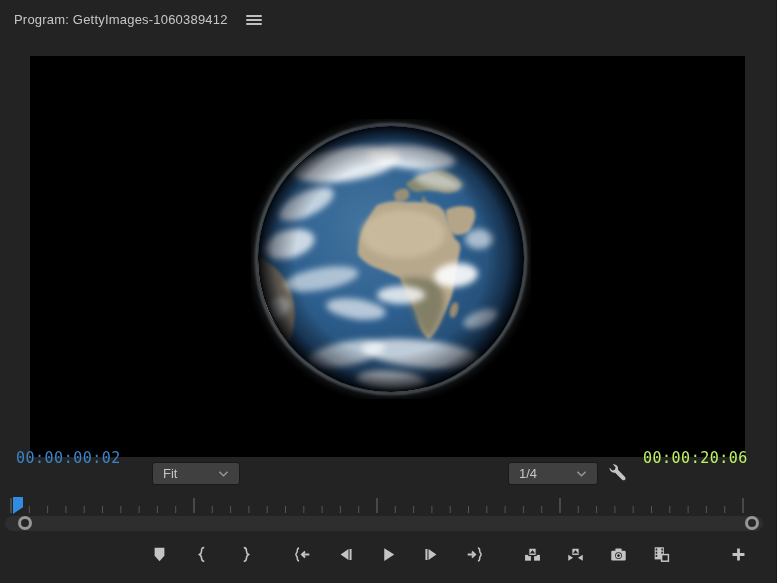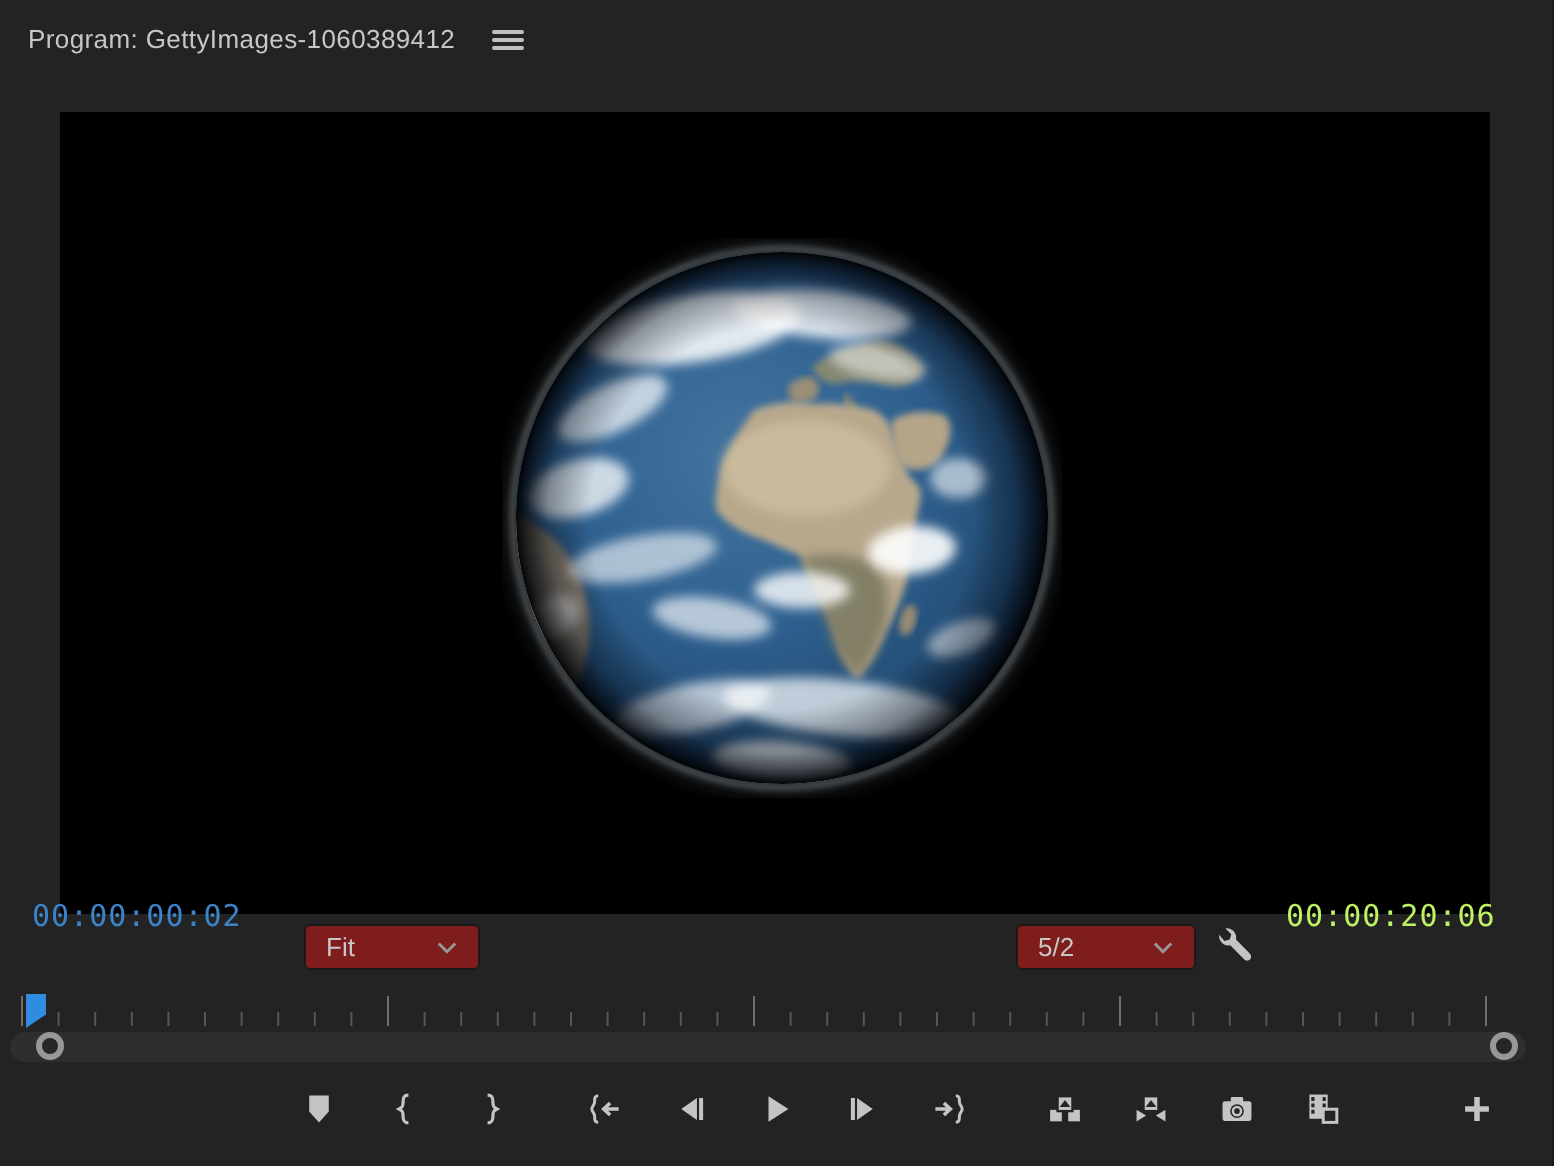--- a/index.html
+++ b/index.html
@@ -16,21 +16,21 @@
   .hdr-menu{position:absolute;left:246px;top:13px;width:16px;height:14px;background:none;border:none;cursor:pointer;padding:0;}
   .hdr-menu span{display:block;height:2px;background:#c0c0c0;margin:2px 0;border-radius:1px;}
   
   .viewer{position:absolute;left:30px;top:56px;width:715px;height:401px;background:#000;}
   .earth{position:absolute;left:221px;top:63px;width:280px;height:280px;}
   
   .tc{position:absolute;top:449px;font-family:"DejaVu Sans Mono",monospace;font-size:15px;letter-spacing:.5px;}
   .tc-left{left:16px;color:#3b84c9;background:none;border:none;padding:0;cursor:text;font-family:"DejaVu Sans Mono",monospace;font-size:15px;letter-spacing:.5px;}
   .tc-right{left:643px;color:#bef264;}
   .dd{
-    position:absolute;top:462px;height:23px;background:#7f1d1d;border:1px solid #191919;border-radius:3px;
+    position:absolute;top:462px;height:23px;background:#404040;border:1px solid #191919;border-radius:3px;
     display:flex;align-items:center;box-sizing:border-box;cursor:pointer;padding:0 10px;
   }
   .dd-fit{left:152px;width:88px;}
   .dd-res{left:508px;width:90px;}
   .dd .lbl{font-size:13px;color:#c7c7c7;flex:1;text-align:left;}
   .dd svg{flex:none;}
   .wrench-btn{position:absolute;left:605px;top:461px;width:26px;height:26px;background:none;border:none;padding:0;cursor:pointer;}
   
   .ruler{position:absolute;left:0;top:496px;width:777px;height:18px;cursor:pointer;}
   .playhead{
@@ -224,21 +224,21 @@
   <button class="tc tc-left">00:00:00:02</button>
 
   <div class="dd dd-fit">
     <span class="lbl">Fit</span>
     <svg width="11" height="8">
         <use href="#sym-chevron-down-icon"></use>
       </svg>
   </div>
 
   <div class="dd dd-res">
-    <span class="lbl">5/2</span>
+    <span class="lbl">1/4</span>
     <svg width="11" height="8">
         <use href="#sym-chevron-down-icon"></use>
       </svg>
   </div>
 
   <button class="wrench-btn">
     <svg width="20" height="20" viewBox="0 0 16 16">
         <use href="#sym-wrench-icon"></use>
       </svg>
   </button>

